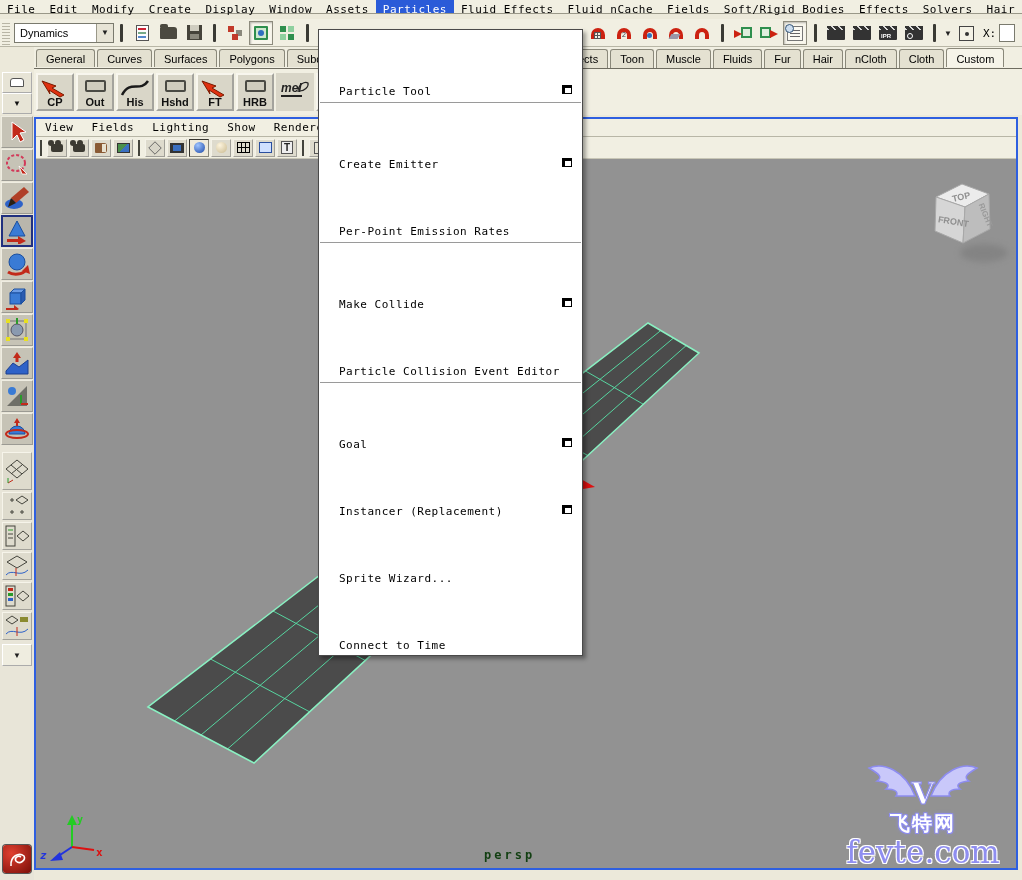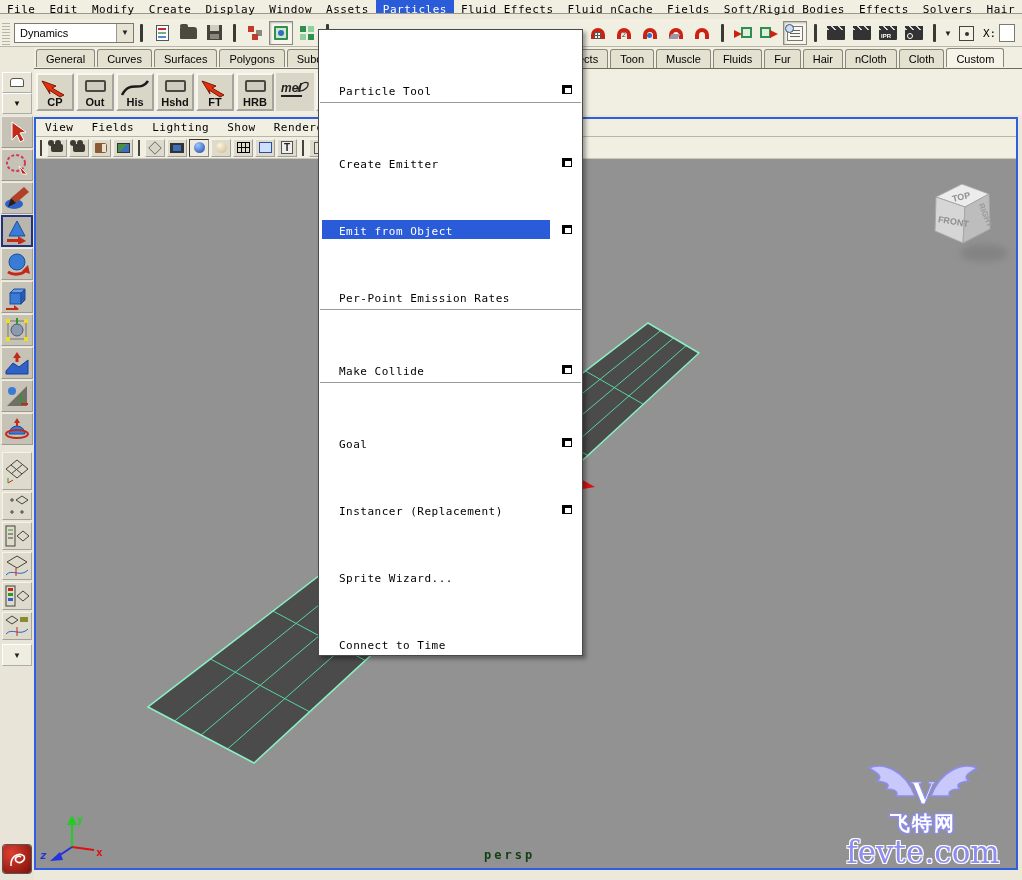--- a/index.html
+++ b/index.html
@@ -13,21 +13,21 @@
     background:#f1efe2; border-bottom:1px solid #9a9889; display:flex; align-items:stretch; }
   .mb-item { font-family:"DejaVu Sans Mono",monospace; font-size:11px; letter-spacing:.5px;
     color:#000; padding:3px 7px 0 7px; white-space:nowrap; cursor:default; }
   .mb-item.active { background:#2a5bd8; color:#fff; }
 
   
   #statusline { position:absolute; left:0; top:19px; width:1022px; height:28px;
     background:#f1efe2; border-bottom:1px solid #b8b6a6; display:flex; align-items:center; }
   .grip { width:8px; height:24px; margin-left:2px;
     background:repeating-linear-gradient(0deg,#b8b5a5 0 1px,transparent 1px 3px); }
-  .combo { width:120px; height:20px; background:#fff; border:1px solid #7a7a6e;
+  .combo { width:100px; height:20px; background:#fff; border:1px solid #7a7a6e;
     display:flex; align-items:center; margin-left:4px; }
   .combo .val { flex:1; font-size:11px; padding-left:5px; color:#000; }
   .combo .dd { width:17px; height:18px; background:#e7e4d6; border-left:1px solid #9a9889;
     display:flex; align-items:center; justify-content:center; font-size:8px; color:#222; }
   .sep-h { width:3px; height:18px; background:#3a3a34; margin:0 6px; border-radius:1px; }
   .si { width:24px; height:24px; margin:0 1px; display:flex; align-items:center; justify-content:center; position:relative; }
   .si.pressed { background:#f8f6ec; border:1px solid #8d8b7d; box-shadow:inset 1px 1px 2px rgba(0,0,0,.25); }
   
   .ic-page { width:13px; height:16px; background:#fdfdfd; border:1px solid #555; position:relative; }
   .ic-page::after { content:""; position:absolute; left:1px; top:2px; width:8px; height:2px; background:#c23; box-shadow:0 4px 0 #7a8, 0 8px 0 #58c; }
@@ -620,33 +620,32 @@
     <span class="pm-area"><span class="pm-label">Particle Tool</span></span>
     <span class="optbox"></span>
   </div>
   <div class="pm-sep">
       <i></i>
     </div>
   <div class="pm-item">
     <span class="pm-area"><span class="pm-label">Create Emitter</span></span>
     <span class="optbox"></span>
   </div>
-  <div class="pm-item hl">
-    <span class="pm-area"><span class="pm-label">Emit from Object</span></span>
-    <span class="optbox"></span>
-  </div>
   <div class="pm-item">
     <span class="pm-area"><span class="pm-label">Per-Point Emission Rates</span></span>
   </div>
   <div class="pm-sep">
       <i></i>
     </div>
   <div class="pm-item">
     <span class="pm-area"><span class="pm-label">Make Collide</span></span>
     <span class="optbox"></span>
+  </div>
+  <div class="pm-item">
+    <span class="pm-area"><span class="pm-label">Particle Collision Event Editor</span></span>
   </div>
   <div class="pm-sep">
       <i></i>
     </div>
   <div class="pm-item">
     <span class="pm-area"><span class="pm-label">Goal</span></span>
     <span class="optbox"></span>
   </div>
   <div class="pm-item">
     <span class="pm-area"><span class="pm-label">Instancer (Replacement)</span></span>

